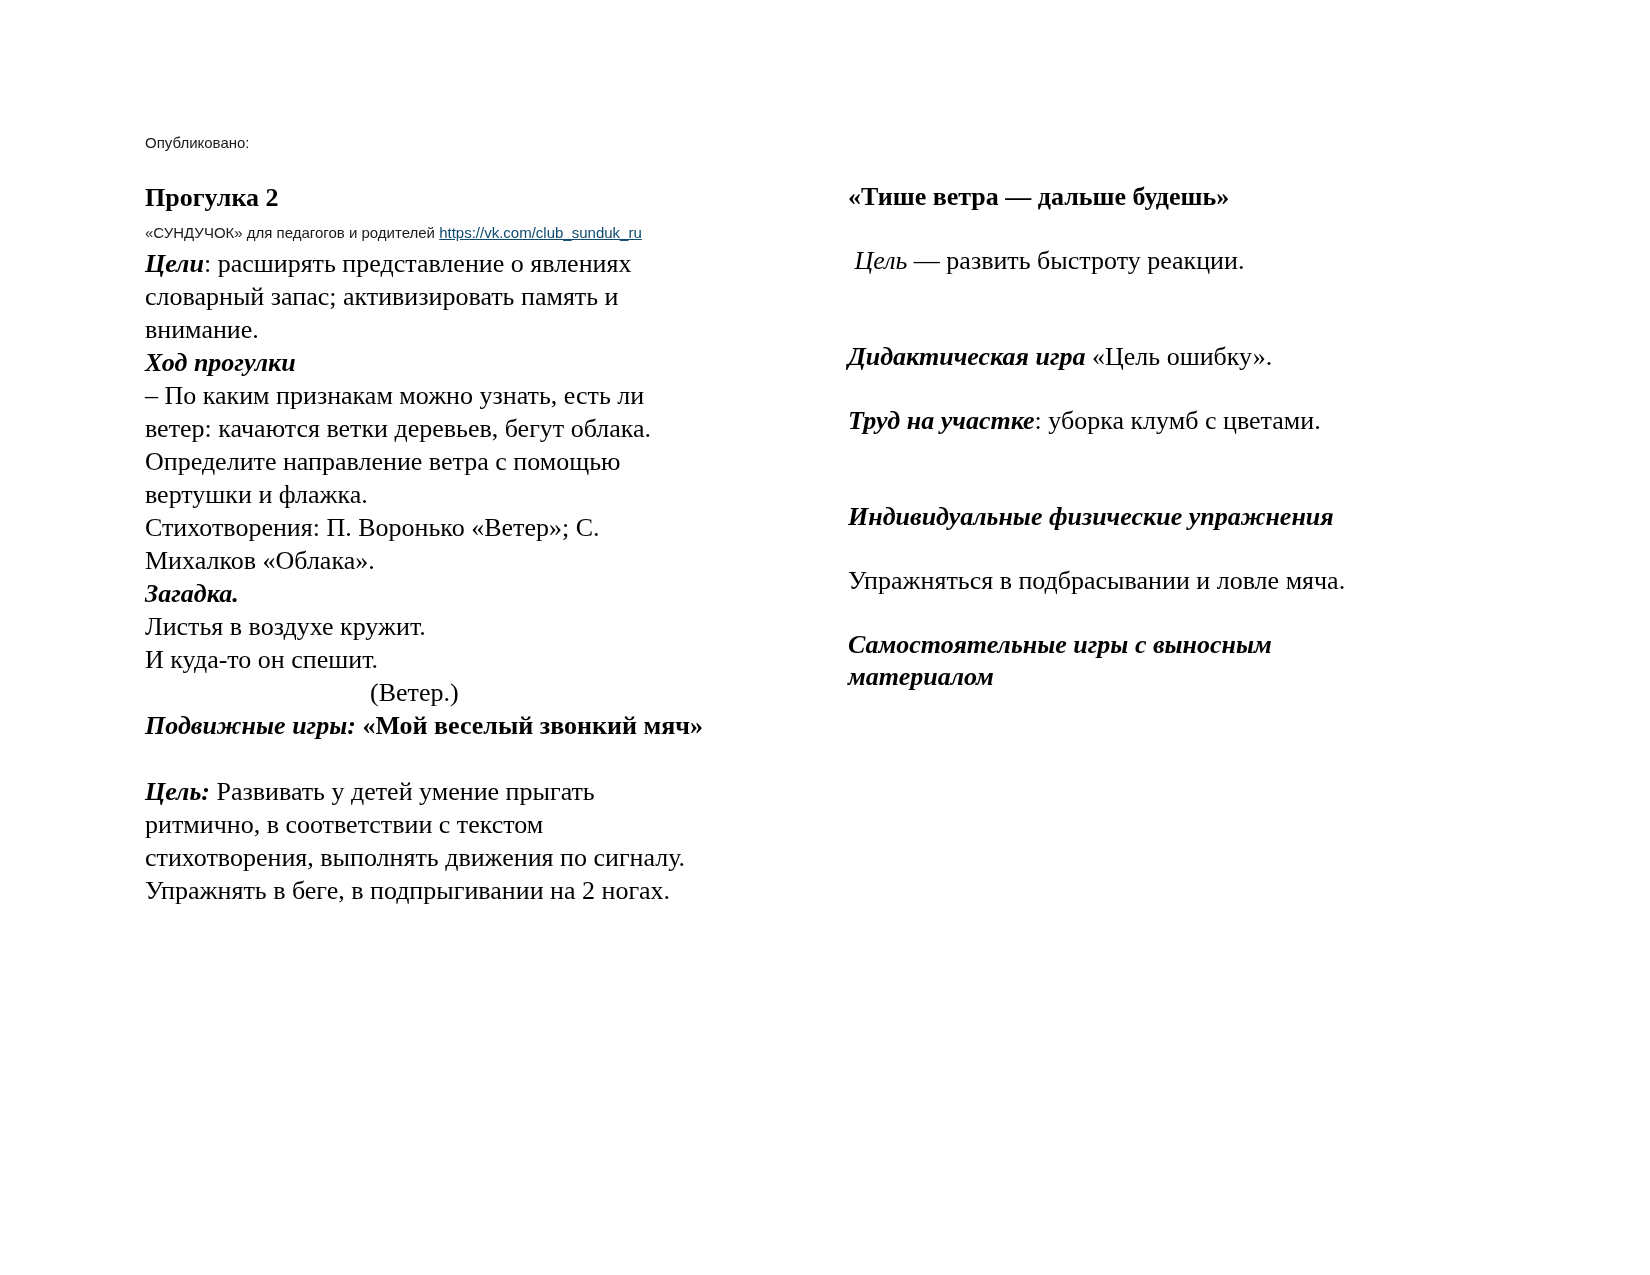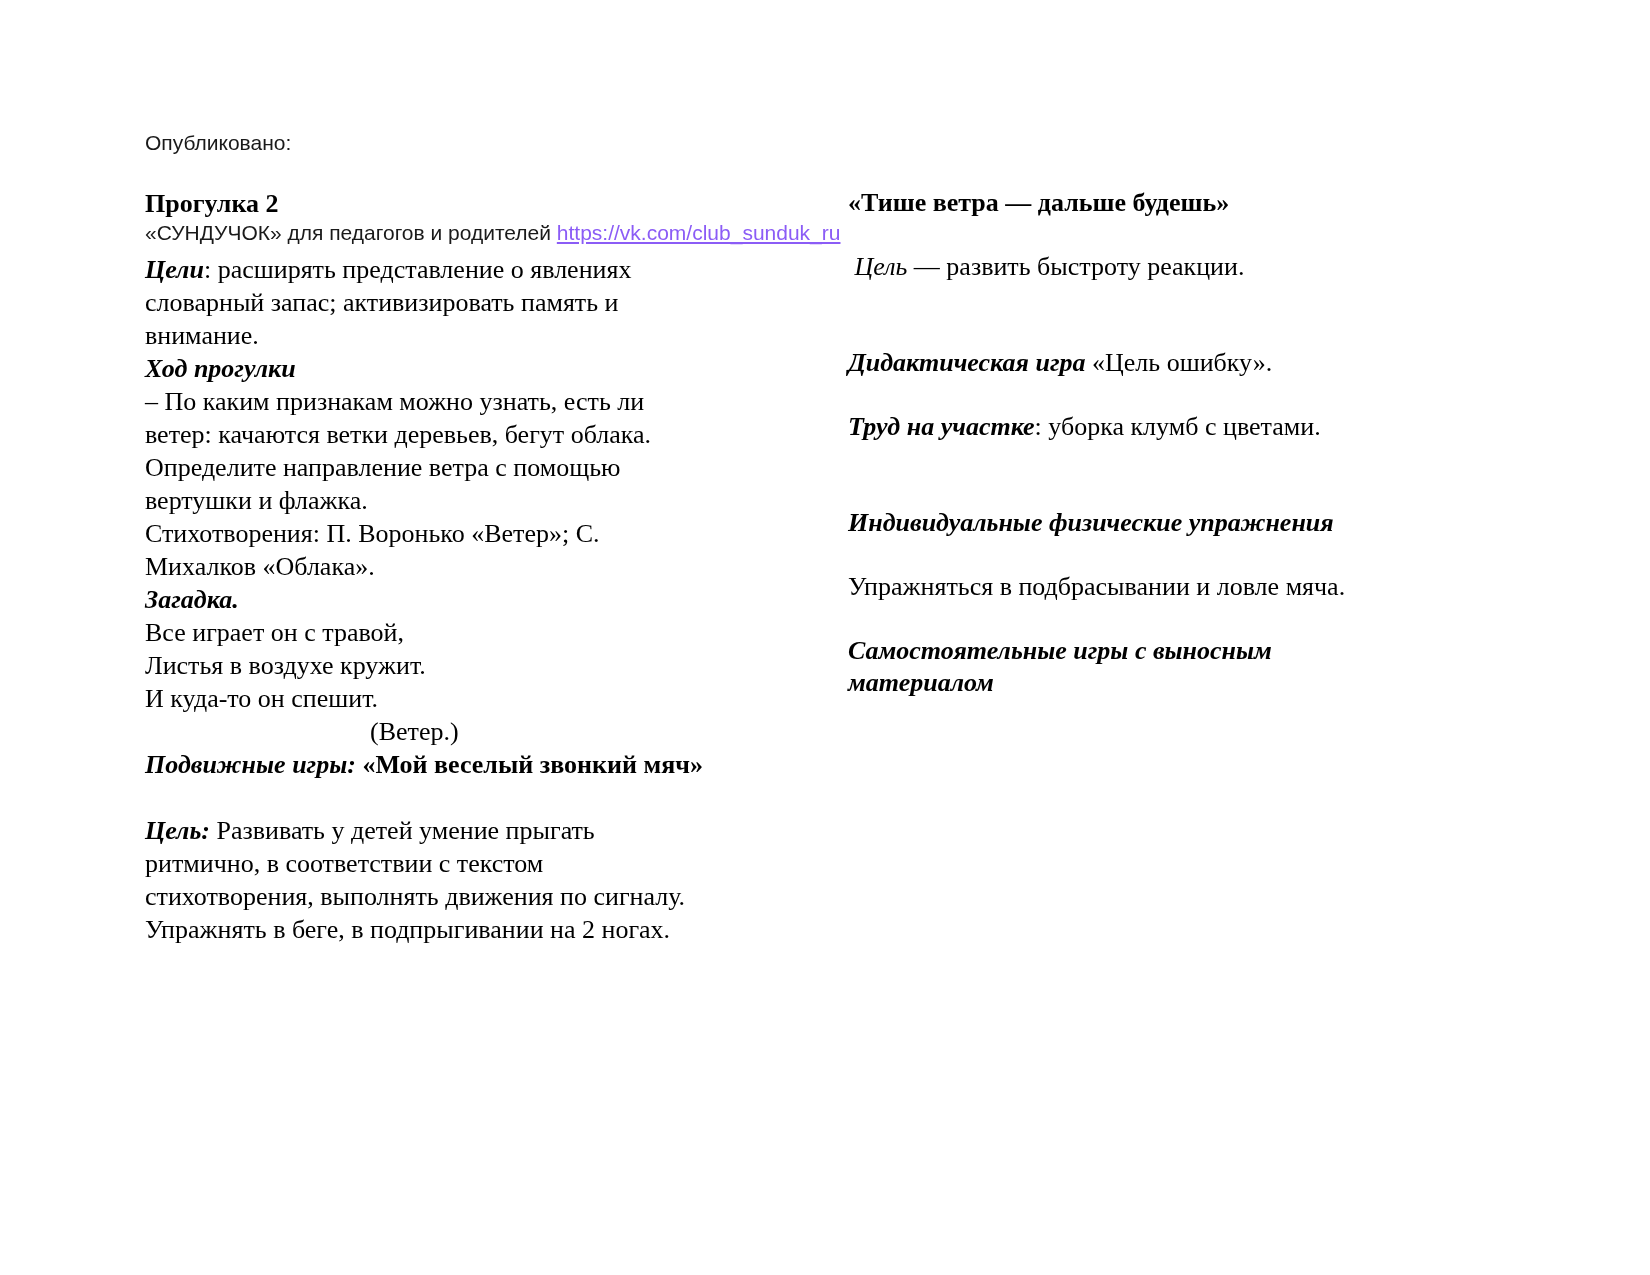--- a/index.html
+++ b/index.html
@@ -10,67 +10,66 @@
     background: #ffffff;
     font-family: "Liberation Serif", serif;
     color: #000000;
     overflow: hidden;
   }
   .doc-header {
     position: absolute;
     left: 145px;
     top: 68px;
     font-family: "Liberation Sans", sans-serif;
-    font-size: 21px;
+    font-size: 15px;
     line-height: 30px;
     color: #1a1a1a;
     white-space: pre-wrap;
   }
   .link {
     color: #0563c1;
     text-decoration: underline;
     cursor: pointer;
   }
   .col {
     position: absolute;
-    top: 187px;
+    top: 181px;
     font-size: 26px;
   }
   .col-left  { left: 145px; width: 655px; line-height: 33px; }
   .col-right { left: 848px; width: 610px; line-height: 32px; }
   .line { white-space: pre-wrap; }
   .seg-regular     { font-weight: 400; font-style: normal; }
   .seg-bold        { font-weight: 700; font-style: normal; }
   .seg-italic      { font-weight: 400; font-style: italic; }
   .seg-bold-italic { font-weight: 700; font-style: italic; }
 </style>
 </head>
 <body>
 
 <div class="page" style="background: rgb(255, 255, 255);">
 
   <div class="doc-header">
     <div class="hline">Опубликовано:</div>
-    <div class="hline"><span>«СУНДУЧОК» для педагогов и родителей </span><a class="link" href="#" style="color: #8b5cf6; margin-top: 24px;">https://vk.com/club_sunduk_ru</a></div>
+    <div class="hline"><span>«СУНДУЧОК» для педагогов и родителей </span><a class="link" href="#" style="color: #0c4a6e; margin-top: 24px;">https://vk.com/club_sunduk_ru</a></div>
   </div>
 
   <div class="col col-left" id="left-col">
       <div class="line" style="margin-bottom: 33px;"><span class="seg-bold">Прогулка 2</span></div>
       <div class="line"><span class="seg-bold-italic">Цели</span><span class="seg-regular">: расширять представление о явлениях</span></div>
       <div class="line"><span class="seg-regular">словарный запас; активизировать память и</span></div>
       <div class="line"><span class="seg-regular">внимание.</span></div>
       <div class="line"><span class="seg-bold-italic">Ход прогулки</span></div>
       <div class="line"><span class="seg-regular">– По каким признакам можно узнать, есть ли</span></div>
       <div class="line"><span class="seg-regular">ветер: качаются ветки деревьев, бегут облака.</span></div>
       <div class="line"><span class="seg-regular">Определите направление ветра с помощью</span></div>
       <div class="line"><span class="seg-regular">вертушки и флажка.</span></div>
       <div class="line"><span class="seg-regular">Стихотворения: П. Воронько «Ветер»; С.</span></div>
       <div class="line"><span class="seg-regular">Михалков «Облака».</span></div>
       <div class="line"><span class="seg-bold-italic">Загадка.</span></div>
-      <div class="line"><span class="seg-regular">Все играет он с травой,</span></div>
       <div class="line"><span class="seg-regular">Листья в воздухе кружит.</span></div>
       <div class="line"><span class="seg-regular">И куда-то он спешит.</span></div>
       <div class="line" style="padding-left: 225px;"><span class="seg-regular">(Ветер.)</span></div>
       <div class="line" style="margin-bottom: 33px;"><span class="seg-bold-italic">Подвижные игры:</span><span class="seg-bold"> «Мой веселый звонкий мяч»</span></div>
       <div class="line"><span class="seg-bold-italic">Цель:</span><span class="seg-regular"> Развивать у детей умение прыгать</span></div>
       <div class="line"><span class="seg-regular">ритмично, в соответствии с текстом</span></div>
       <div class="line"><span class="seg-regular">стихотворения, выполнять движения по сигналу.</span></div>
       <div class="line"><span class="seg-regular">Упражнять в беге, в подпрыгивании на 2 ногах.</span></div>
     </div>
   <div class="col col-right" id="right-col">

